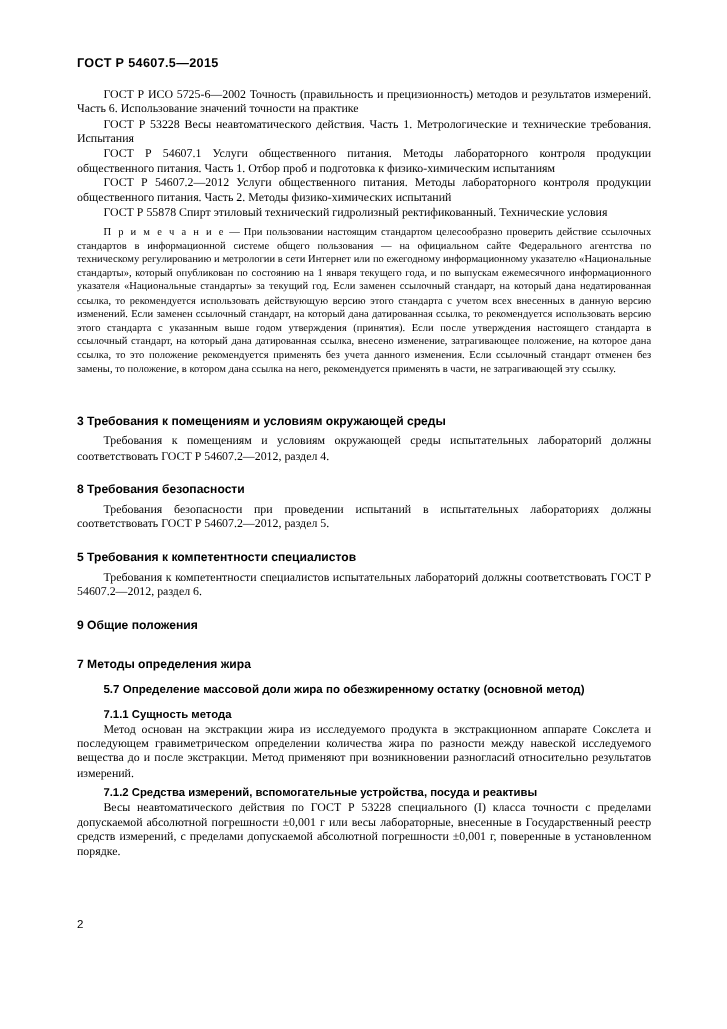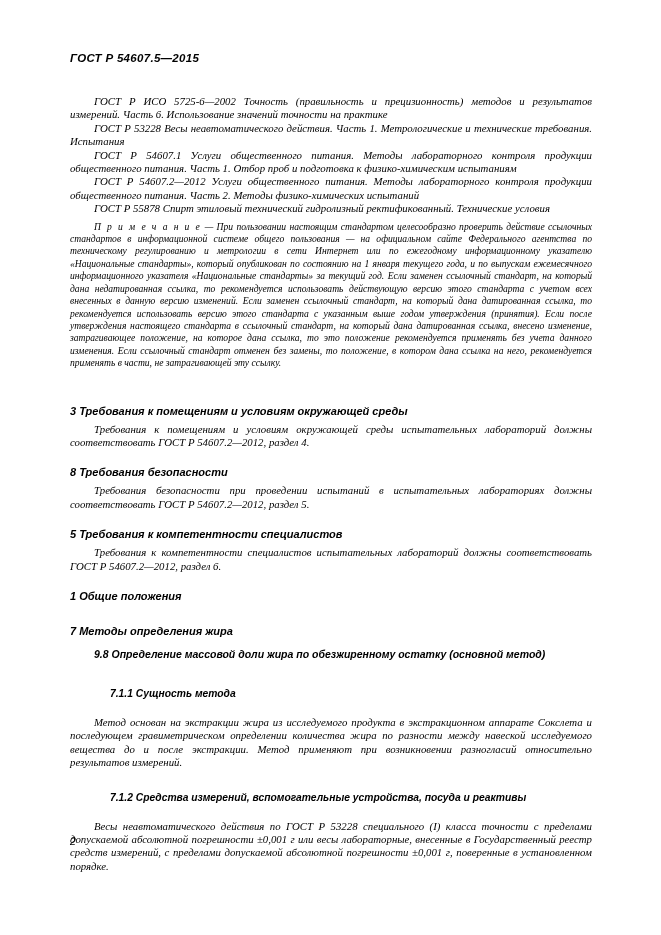--- a/index.html
+++ b/index.html
@@ -14,34 +14,33 @@
     color: #000000;
     position: relative;
     overflow: hidden;
   }
   .page {
     position: relative;
     width: 661px;
     height: 935px;
     box-sizing: border-box;
     padding: 0;
-    font-style: italic;
   }
   .header {
     position: absolute;
     top: 52px;
     left: 70px;
     font-family: "Liberation Sans", sans-serif;
     font-size: 11.5px;
     font-weight: bold;
     letter-spacing: 0.3px;
   }
   .content {
     position: absolute;
-    top: 95px;
+    top: 80px;
     left: 70px;
     width: 522px;
   }
   p {
     margin: 0;
     font-size: 10.8px;
     line-height: 13.4px;
     text-align: justify;
     text-justify: inter-word;
   }
@@ -70,21 +69,21 @@
     font-size: 10.5px;
     font-weight: bold;
     margin: 0;
     line-height: 13px;
     text-indent: 24px;
   }
   h4 {
     font-family: "Liberation Sans", sans-serif;
     font-size: 10.3px;
     font-weight: bold;
-    margin: 16px;
+    margin: 0;
     line-height: 13px;
     text-indent: 24px;
   }
   .sec-gap-big { height: 22px; }
   .sec-gap { height: 16px; }
   .sec-gap-sm { height: 10px; }
   .sec-gap-xs { height: 5px; }
   .pagenum {
     position: absolute;
     left: 70px;
@@ -119,27 +118,27 @@
     <h2>8  Требования безопасности</h2>
     <div class="sec-gap-xs"></div>
     <p class="ind">Требования безопасности при проведении испытаний в испытательных лабораториях должны соответствовать ГОСТ Р 54607.2—2012, раздел 5.</p>
 
     <div class="sec-gap"></div>
     <h2>5  Требования к компетентности специалистов</h2>
     <div class="sec-gap-xs"></div>
     <p class="ind">Требования к компетентности специалистов испытательных лабораторий должны соответствовать ГОСТ Р 54607.2—2012, раздел 6.</p>
 
     <div class="sec-gap"></div>
-    <h2>1  Общие положения</h2>
+    <h2>9  Общие положения</h2>
     <div class="sec-gap-xs"></div>
 
     <div class="sec-gap"></div>
     <h2>7  Методы определения жира</h2>
     <div class="sec-gap-sm"></div>
-    <h3>9.8  Определение массовой доли жира по обезжиренному остатку (основной метод)</h3>
+    <h3>5.7  Определение массовой доли жира по обезжиренному остатку (основной метод)</h3>
     <div class="sec-gap-sm"></div>
     <h4>7.1.1  Сущность метода</h4>
     <p class="ind">Метод основан на экстракции жира из исследуемого продукта в экстракционном аппарате Сокслета и последующем гравиметрическом определении количества жира по разности между навеской исследуемого вещества до и после экстракции. Метод применяют при возникновении разногласий относительно результатов измерений.</p>
     <div class="sec-gap-xs"></div>
     <h4>7.1.2  Средства измерений, вспомогательные устройства, посуда и реактивы</h4>
     <p class="ind">Весы неавтоматического действия по ГОСТ Р 53228 специального (I) класса точности с пределами допускаемой абсолютной погрешности ±0,001 г или весы лабораторные, внесенные в Государственный реестр средств измерений, с пределами допускаемой абсолютной погрешности ±0,001 г, поверенные в установленном порядке.</p>
 
   </div>
 
   <div class="pagenum">2</div>

